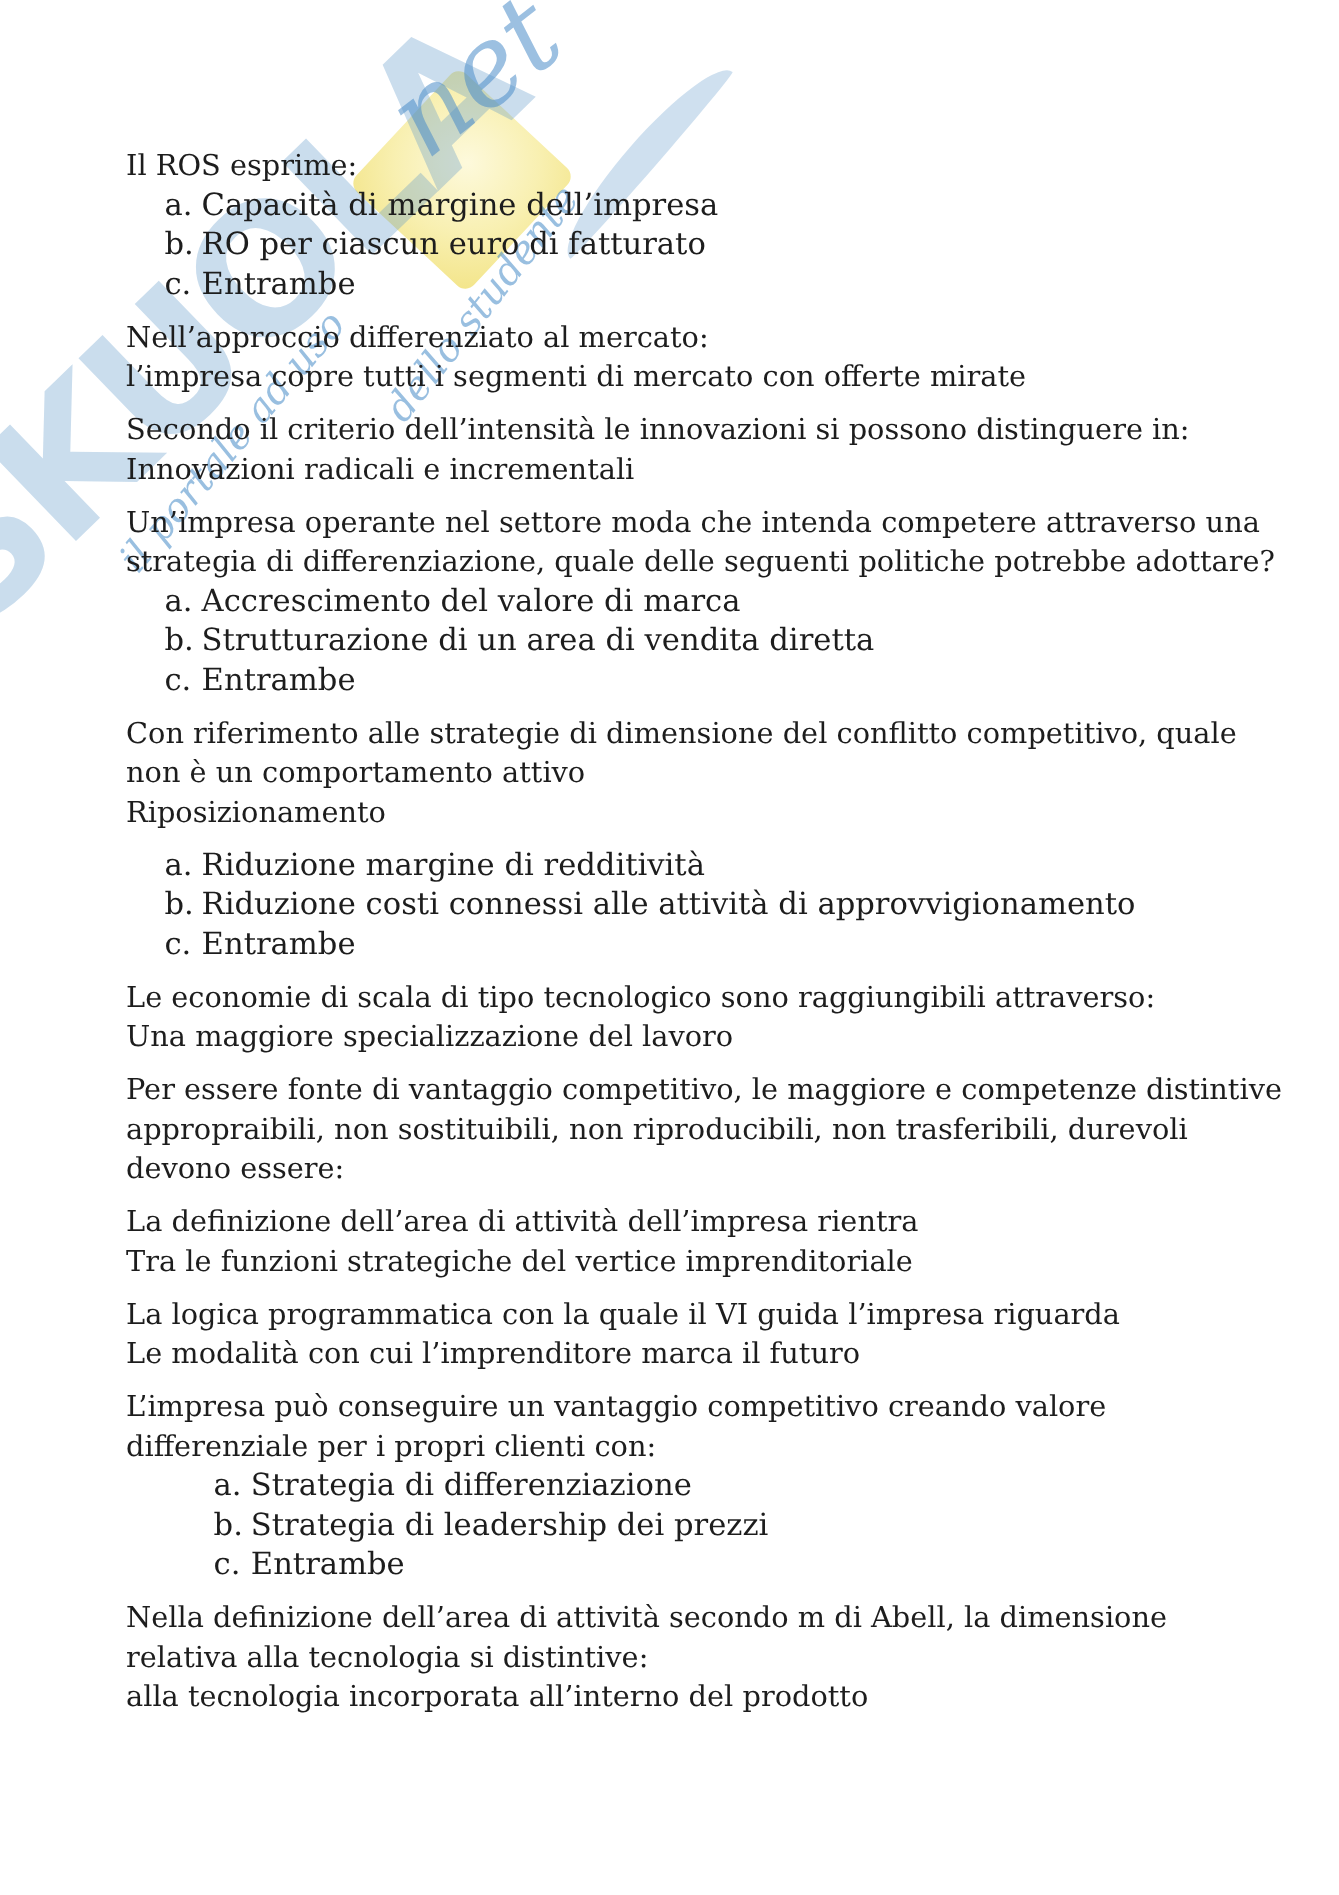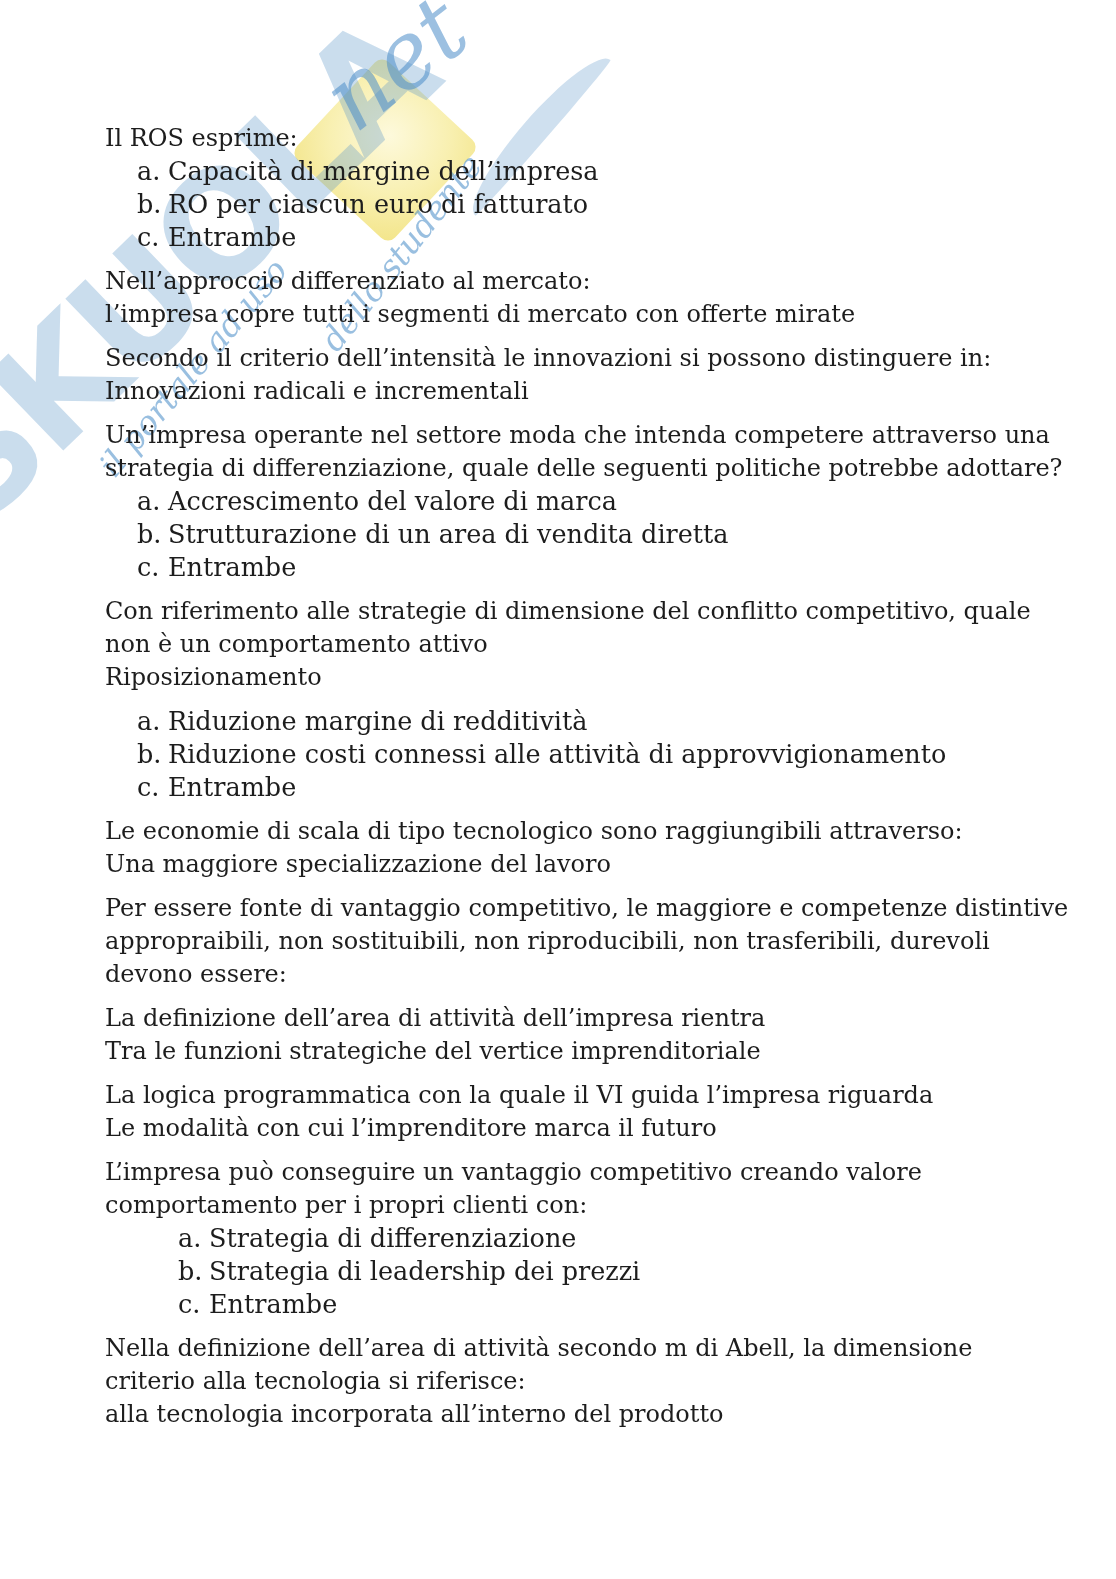--- a/index.html
+++ b/index.html
@@ -148,34 +148,34 @@
       <div class="block">
         <p class="line">La definizione dell’area di attività dell’impresa rientra</p>
         <p class="line">Tra le funzioni strategiche del vertice imprenditoriale</p>
       </div>
       <div class="block">
         <p class="line">La logica programmatica con la quale il VI guida l’impresa riguarda</p>
         <p class="line">Le modalità con cui l’imprenditore marca il futuro</p>
       </div>
       <div class="block">
         <p class="line">L’impresa può conseguire un vantaggio competitivo creando valore</p>
-        <p class="line">comportamento per i propri clienti con:</p>
+        <p class="line">differenziale per i propri clienti con:</p>
         <div class="option deep">
           <span class="opt-label">a.</span>
           <span class="opt-text">Strategia di differenziazione</span>
         </div>
         <div class="option deep">
           <span class="opt-label">b.</span>
           <span class="opt-text">Strategia di leadership dei prezzi</span>
         </div>
         <div class="option deep">
           <span class="opt-label">c.</span>
           <span class="opt-text">Entrambe</span>
         </div>
       </div>
       <div class="block">
         <p class="line">Nella definizione dell’area di attività secondo m di Abell, la dimensione</p>
-        <p class="line">criterio alla tecnologia si riferisce:</p>
+        <p class="line">relativa alla tecnologia si distintive:</p>
         <p class="line">alla tecnologia incorporata all’interno del prodotto</p>
       </div>
     </main>
 
 </div>
 
 </body></html>

